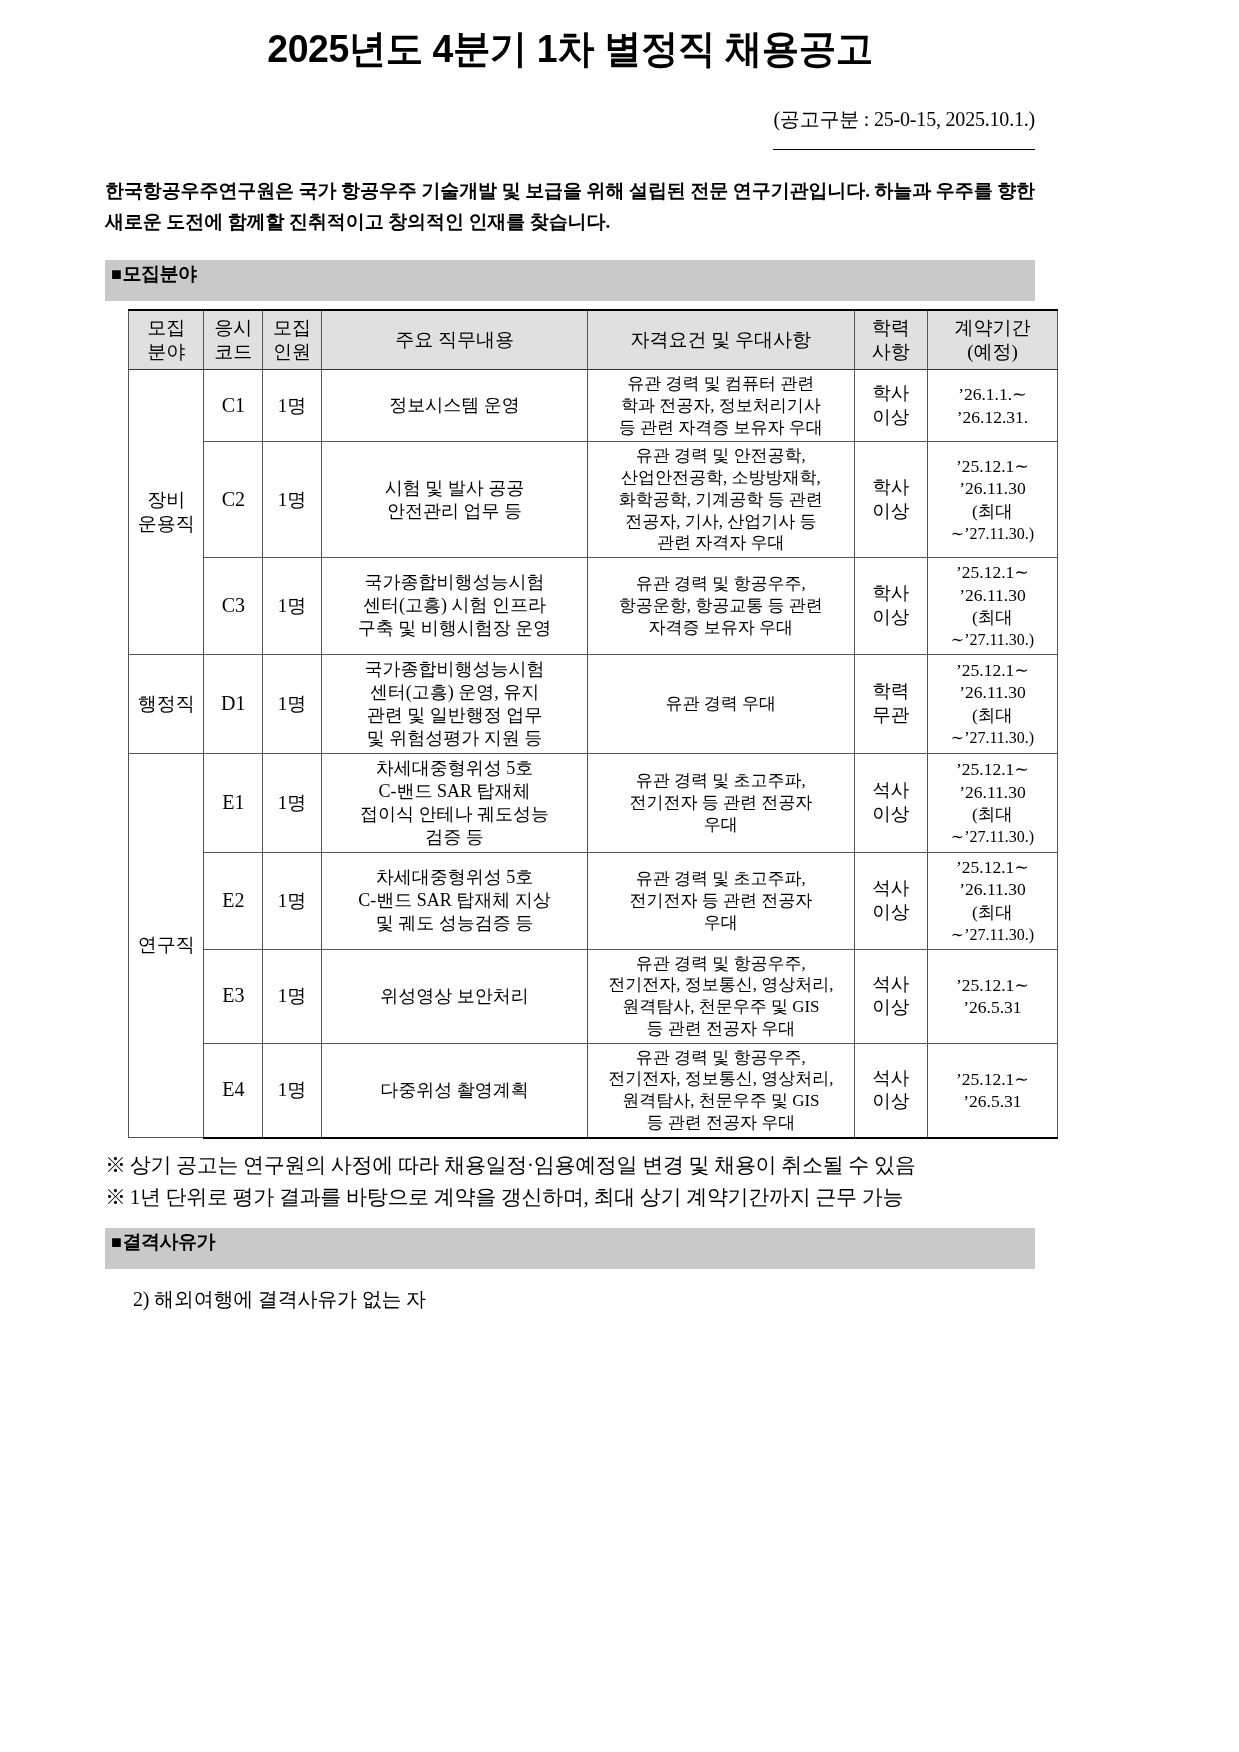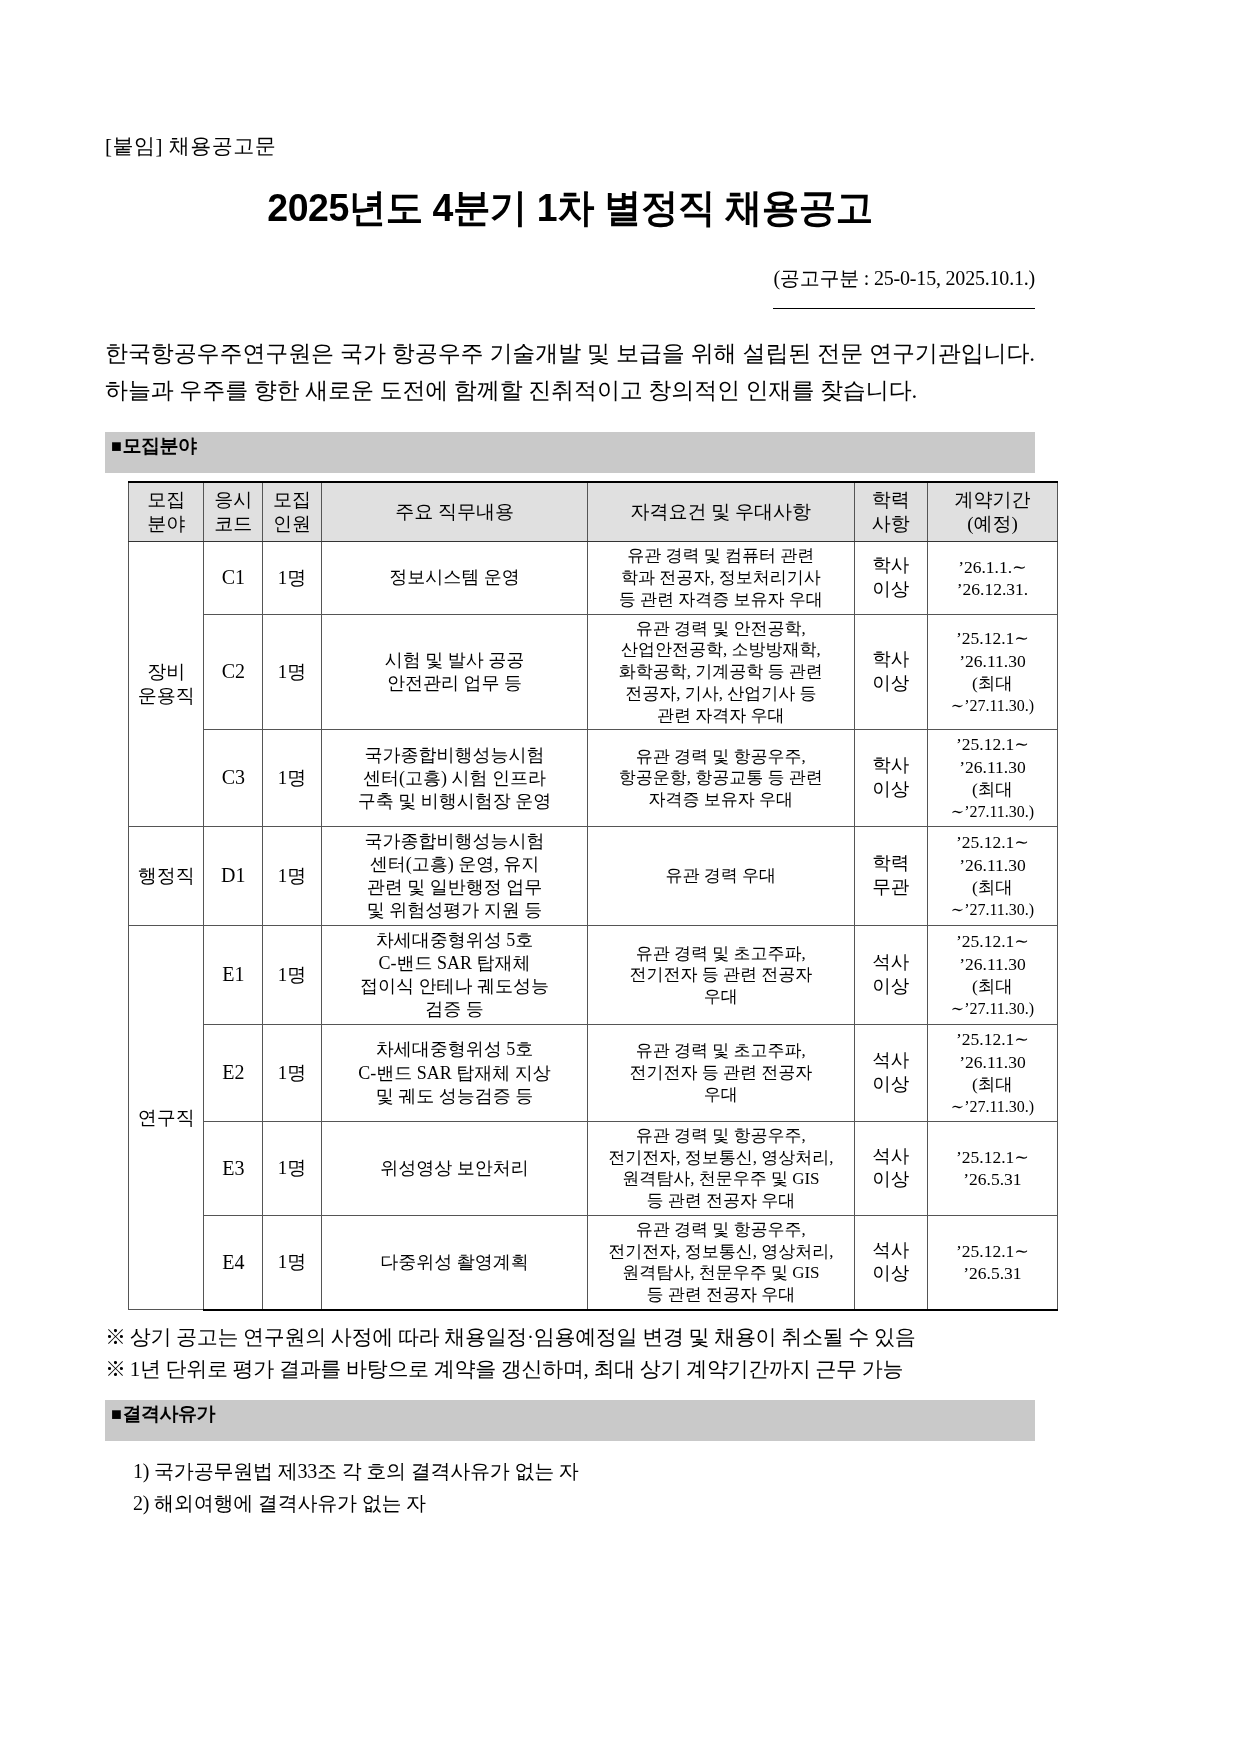--- a/index.html
+++ b/index.html
@@ -52,25 +52,26 @@
   }
   .notice-code {
     display: inline-block;
     font-size: 20px;
     border-bottom: 1.5px solid #000;
     padding-bottom: 16px;
     letter-spacing: -0.2px;
   }
   .intro {
     margin-top: 26px;
-    font-size: 23px;
+    font-size: 19px;
     line-height: 1.62;
     text-align: justify;
     word-break: keep-all;
     letter-spacing: -0.1px;
+    font-weight: bold;
   }
 
   
   .section-bar {
     background: #c9c9c9;
     height: 41px;
     line-height: 28px;
     font-family: "Liberation Sans", "DejaVu Sans", sans-serif;
     font-weight: bold;
     font-size: 19px;
@@ -157,21 +158,20 @@
   .gap-22 { height: 22px; }
   .gap-14 { height: 14px; }
   .gap-8  { height: 8px; }
 </style>
 </head>
 <body>
 
 <div class="page">
   <div class="inner">
 
-    <div class="attach-line">[붙임] 채용공고문</div>
 
     <div class="doc-title">2025년도 4분기 1차 별정직 채용공고</div>
 
     <div class="notice-code-wrap">
       <span class="notice-code">(공고구분 : 25-0-15, 2025.10.1.)</span>
     </div>
 
     <div class="intro">한국항공우주연구원은 국가 항공우주 기술개발 및 보급을 위해 설립된 전문 연구기관입니다. 하늘과 우주를 향한 새로운 도전에 함께할 진취적이고 창의적인 인재를 찾습니다.</div>
 
     <div class="gap-22"></div>
@@ -298,18 +298,17 @@
       </div>
     </div>
 
     <div class="gap-14"></div>
 
     <div class="section-bar">
       <span class="sq">■</span><span>결격사유가</span>
     </div>
 
     <div class="qual-list" id="qual-list">
-        <div class="qual-item">1) 국가공무원법 제33조 각 호의 결격사유가 없는 자</div>
         <div class="qual-item">2) 해외여행에 결격사유가 없는 자</div>
       </div>
 
   </div>
 </div>
 
 </body></html>

